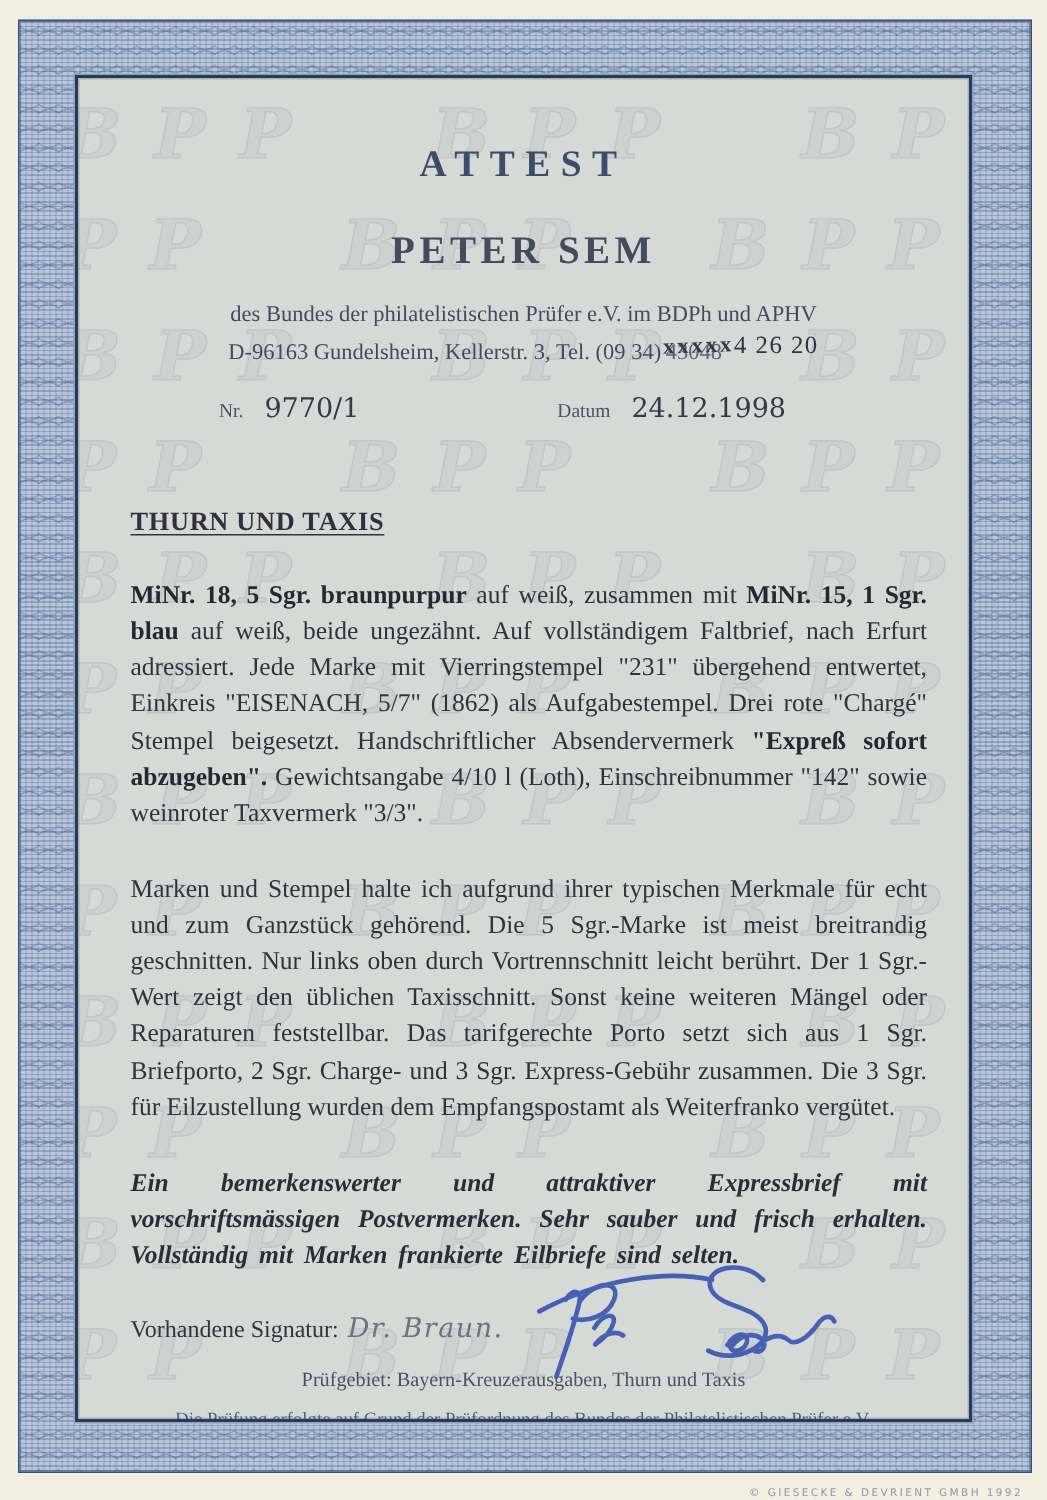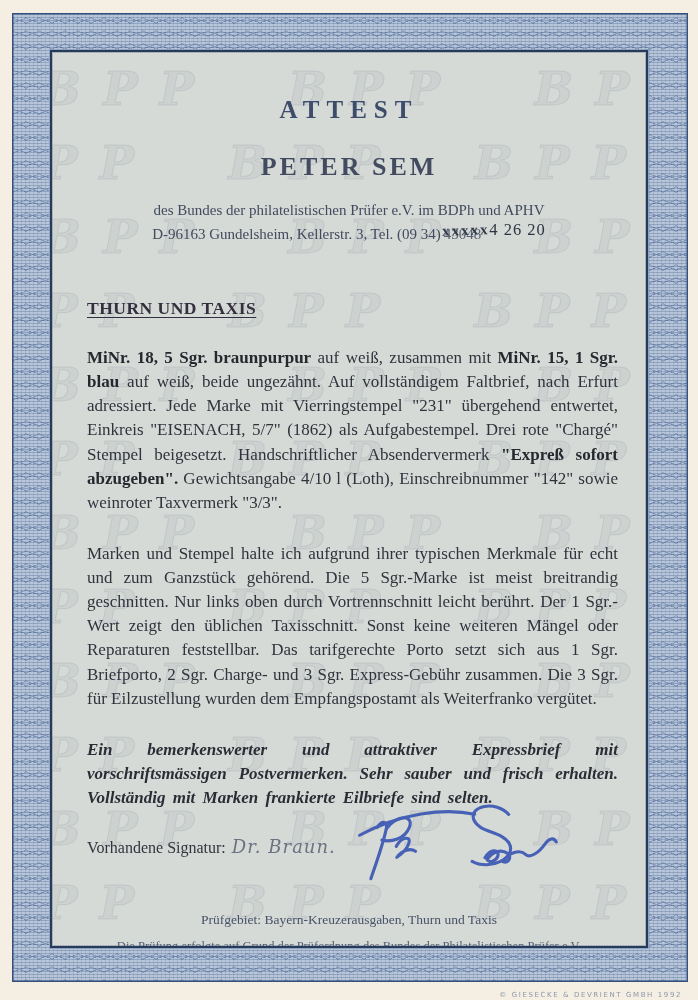--- a/index.html
+++ b/index.html
@@ -140,20 +140,30 @@
     <div class="content">
 
       <div class="title">ATTEST</div>
       <div class="examiner">PETER SEM</div>
       <div class="assoc">des Bundes der philatelistischen Prüfer e.V. im BDPh und APHV</div>
 
       <div class="addr">
         <span>D-96163 Gundelsheim, Kellerstr. 3,  Tel. (09 34)</span><span class="strike-wrap"><span>43048</span><span class="strike-x">xxxxx</span></span><span class="phone-new">4 26 20</span>
       </div>
 
+      <div class="nr-row">
+        <span>
+          <span class="small-label">Nr.</span>
+          <span class="typed">9770/1</span>
+        </span>
+        <span>
+          <span class="small-label">Datum</span>
+          <span class="typed">24.12.1998</span>
+        </span>
+      </div>
 
       <div class="sect-head">THURN UND TAXIS</div>
 
       <div class="para">
         <b>MiNr. 18, 5 Sgr. braunpurpur</b><span> auf weiß, zusammen mit </span><b>MiNr. 15, 1 Sgr. blau</b><span> auf weiß, beide ungezähnt. Auf vollständigem Faltbrief, nach Erfurt adressiert. Jede Marke mit Vierringstempel "231" übergehend entwertet, Einkreis "EISENACH, 5/7" (1862) als Aufgabestempel. Drei rote "Chargé" Stempel beigesetzt. Handschriftlicher Absendervermerk </span><b>"Expreß sofort abzugeben".</b><span> Gewichtsangabe 4/10 l (Loth), Einschreibnummer "142" sowie weinroter Taxvermerk "3/3".</span>
       </div>
 
       <div class="para">Marken und Stempel halte ich aufgrund ihrer typischen Merkmale für echt und zum Ganzstück gehörend. Die 5 Sgr.-Marke ist meist breitrandig geschnitten. Nur links oben durch Vortrennschnitt leicht berührt. Der 1 Sgr.-Wert zeigt den üblichen Taxisschnitt. Sonst keine weiteren Mängel oder Reparaturen feststellbar. Das tarifgerechte Porto setzt sich aus 1 Sgr. Briefporto, 2 Sgr. Charge- und 3 Sgr. Express-Gebühr zusammen. Die 3 Sgr. für Eilzustellung wurden dem Empfangspostamt als Weiterfranko vergütet.</div>
 
       <div class="para remark">Ein bemerkenswerter und attraktiver Expressbrief mit vorschriftsmässigen Postvermerken. Sehr sauber und frisch erhalten. Vollständig mit Marken frankierte Eilbriefe sind selten.</div>

